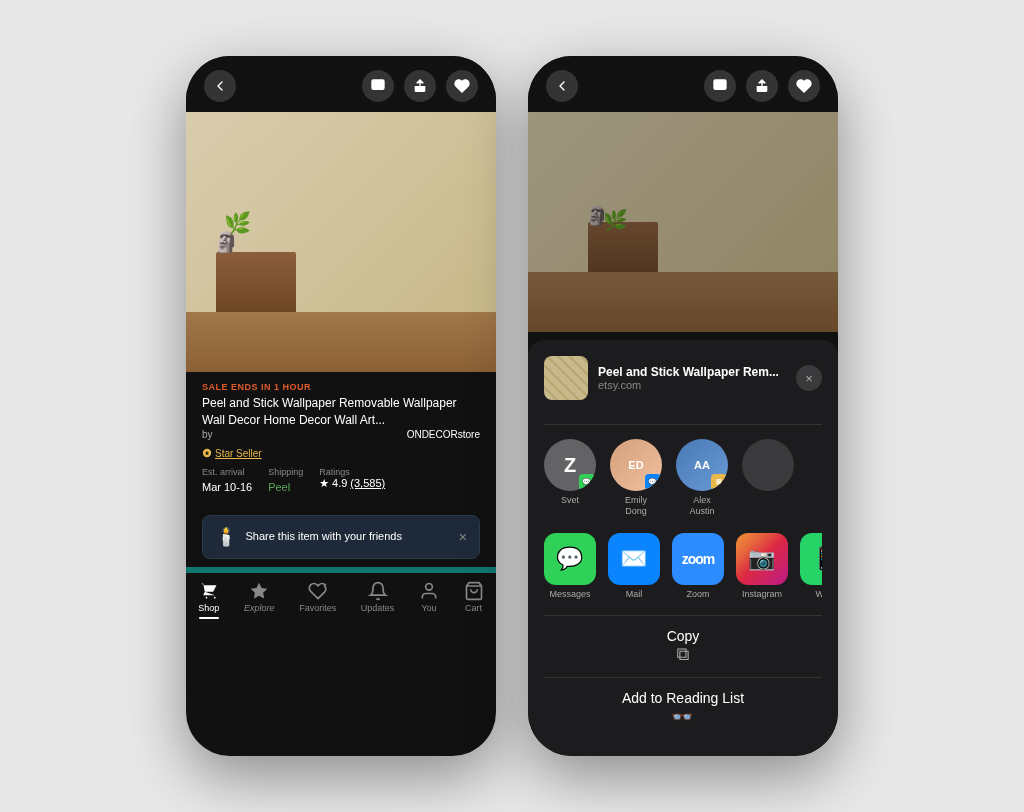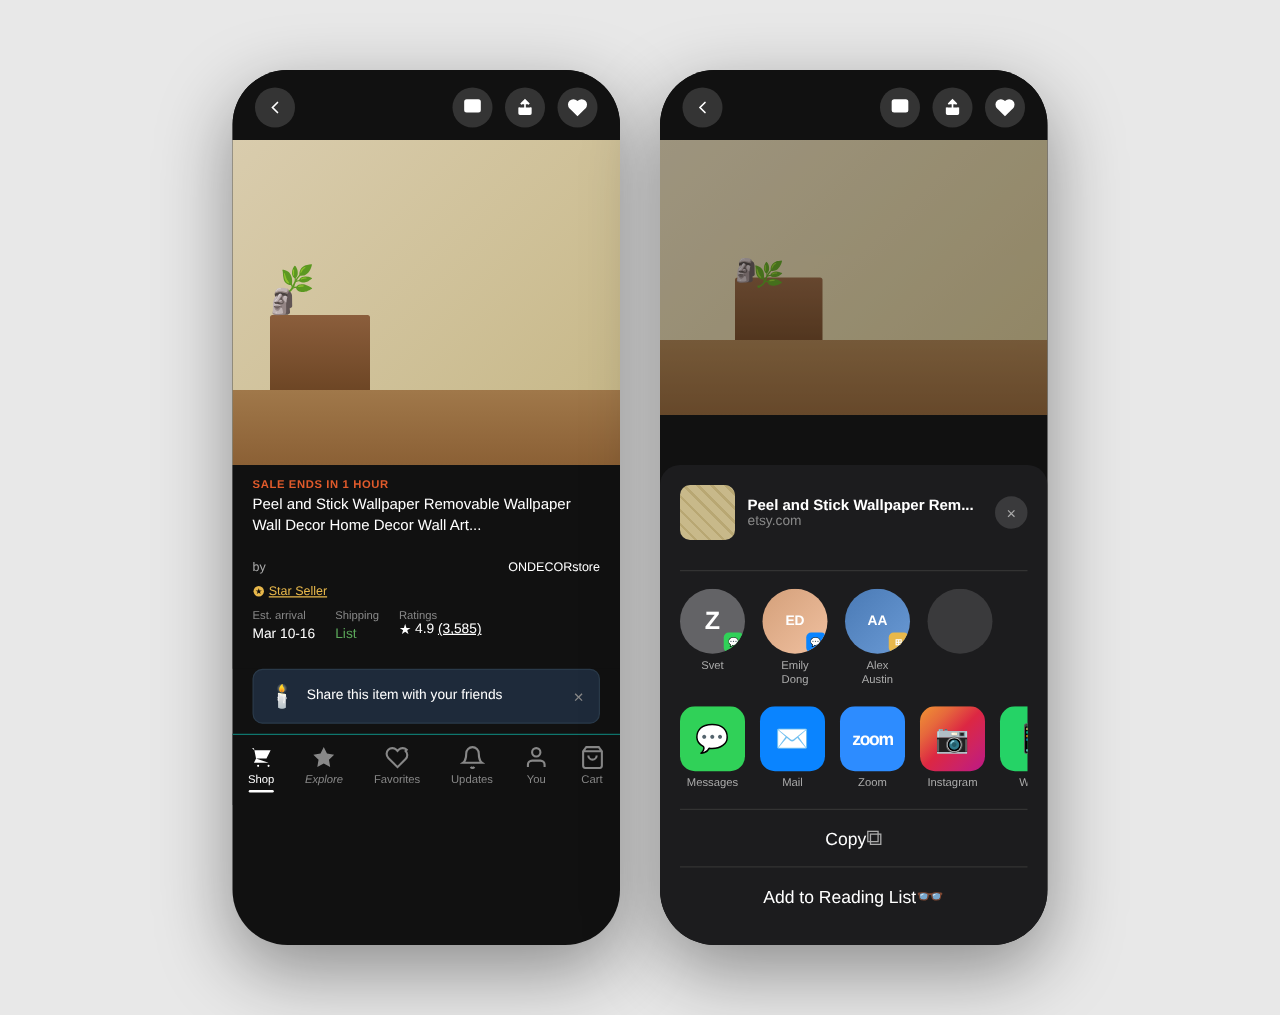--- a/index.html
+++ b/index.html
@@ -130,21 +130,21 @@
       text-decoration: line-through;
     }
     .price-discount {
       font-size: 11px;
       color: #888;
     }
     .product-title {
       font-size: 12px;
       color: #fff;
       line-height: 1.4;
-      margin-bottom: 20px;
+      margin-bottom: 0;
     }
     .seller-row {
       display: flex;
       align-items: center;
       gap: 4px;
       margin-bottom: 8px;
       justify-content: space-between;
     }
     .by-text { font-size: 10px; color: #aaa; }
     .seller-name { font-size: 10px; color: #fff; }
@@ -201,21 +201,21 @@
       color: #888;
       cursor: pointer;
     }
 
     
     .bottom-nav {
       background: #111;
       display: flex;
       justify-content: space-around;
       padding: 8px 0 10px;
-      border-top: 1px solid #0f766e;
+      border-top: 6px solid #0f766e;
     }
     .nav-item {
       display: flex;
       flex-direction: column;
       align-items: center;
       gap: 2px;
       cursor: pointer;
     }
     .nav-item svg { width: 20px; height: 20px; }
     .nav-item span {
@@ -361,20 +361,21 @@
       text-align: center;
     }
 
     
     .action-row {
       display: flex;
       align-items: center;
       justify-content: center;
       padding: 12px 4px;
       border-top: 1px solid #333;
+      flex-direction: column;
     }
     .action-label {
       font-size: 14px;
       color: #fff;
     }
     .action-icon {
       font-size: 18px;
       color: #aaa;
     }
 
@@ -500,21 +501,21 @@
           <span>Star Seller</span>
         </div>
       </div>
       <div class="product-meta">
         <div class="meta-item">
           <label>Est. arrival</label>
           <span>Mar 10-16</span>
         </div>
         <div class="meta-item">
           <label>Shipping</label>
-          <span class="free">List</span>
+          <span class="free">Peel</span>
         </div>
         <div class="meta-item">
           <label>Ratings</label>
           <div class="ratings-row">
             <span class="star">★</span>
             <span style="color:#fff;font-size:11px;">4.9</span>
             <span class="rating-link">(3,585)</span>
           </div>
         </div>
       </div>

